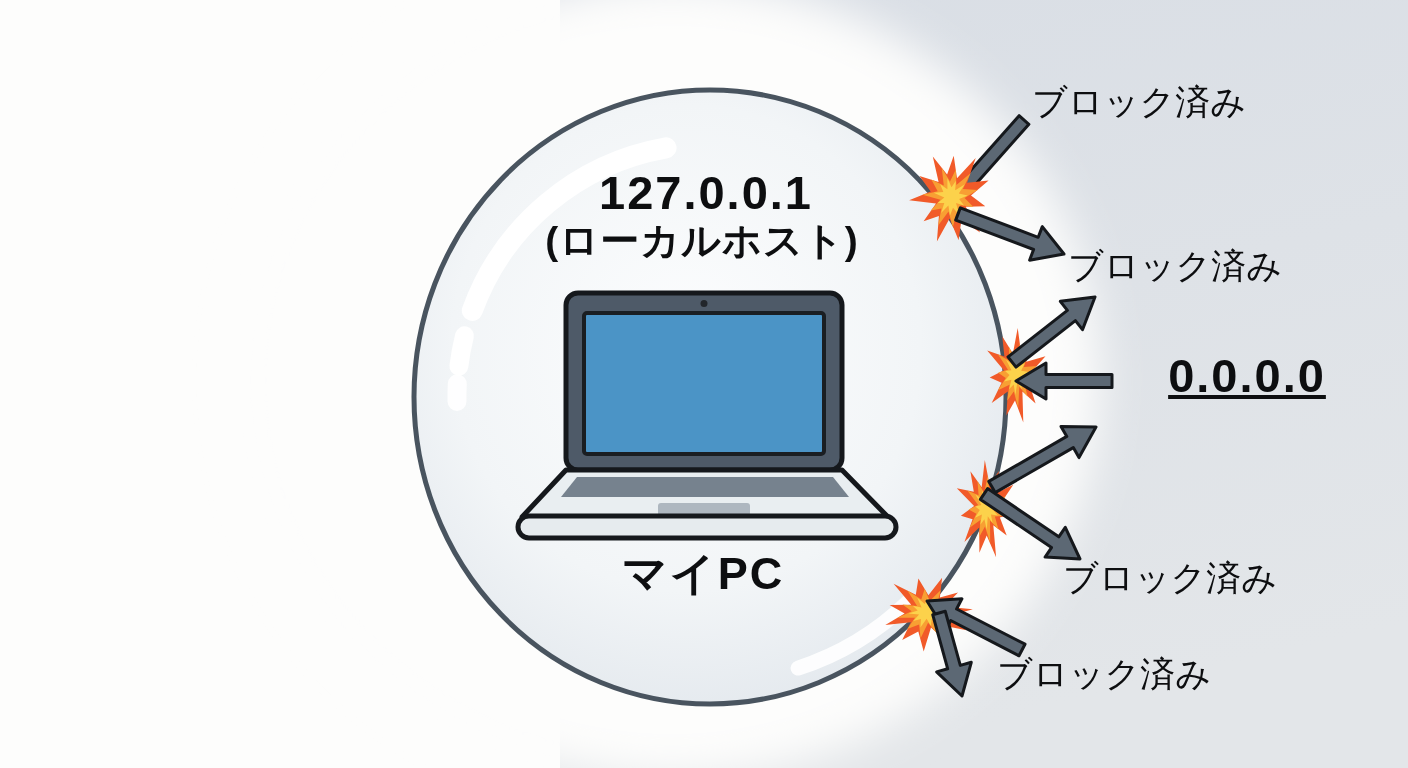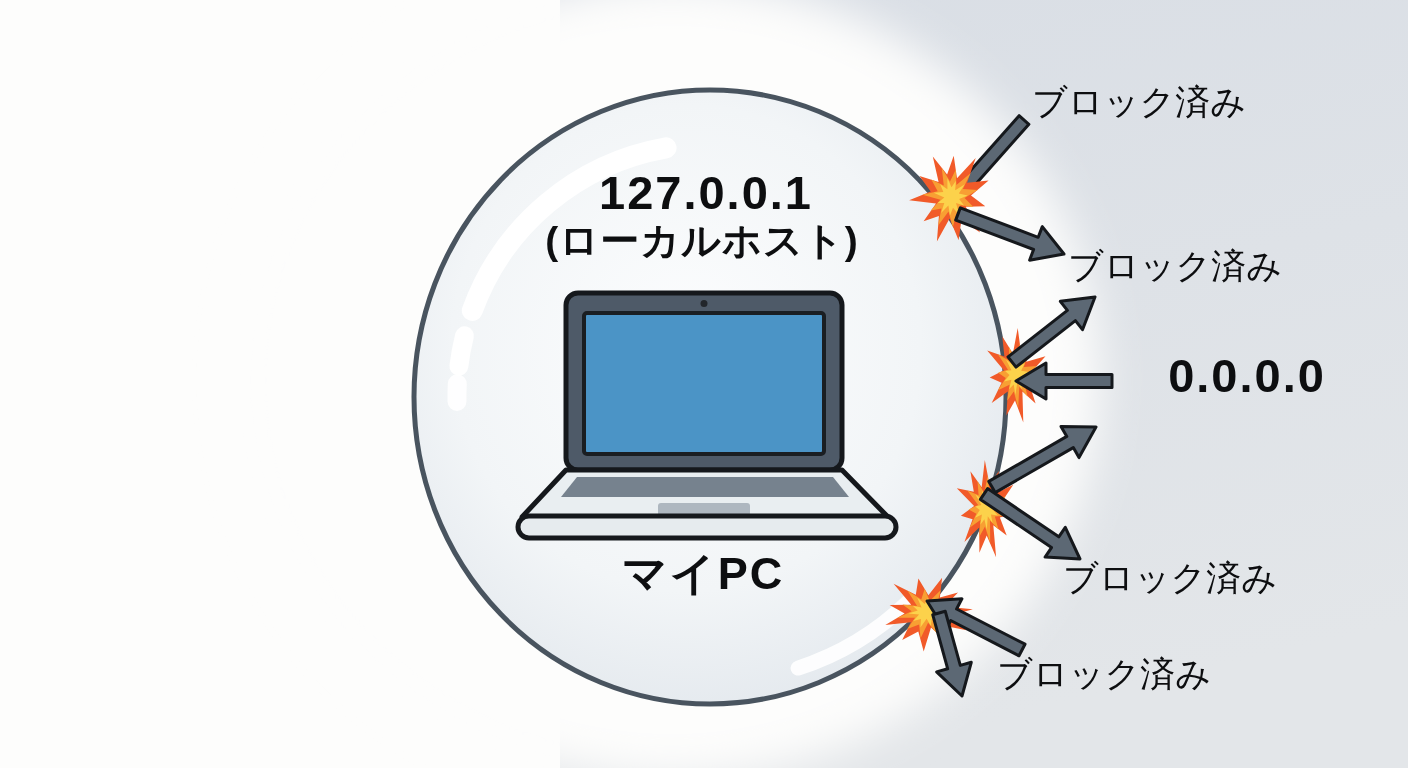--- a/index.html
+++ b/index.html
@@ -112,21 +112,21 @@
         <polygon points="995.2,492.6 1073.3,447.6 1079.0,457.6 1096.0,427.0 1061.0,426.4 1066.8,436.4 988.8,481.4" fill="var(--arrow-fill)" stroke="var(--ink)" stroke-width="3" stroke-linejoin="round"></polygon>
         <polygon points="980.4,499.4 1051.5,547.6 1045.1,557.1 1080.0,559.0 1065.3,527.3 1058.8,536.8 987.6,488.6" fill="var(--arrow-fill)" stroke="var(--ink)" stroke-width="3" stroke-linejoin="round"></polygon>
         <polygon points="1025.0,644.2 956.6,609.0 961.9,598.8 927.0,601.0 945.4,630.7 950.7,620.5 1019.0,655.8" fill="var(--arrow-fill)" stroke="var(--ink)" stroke-width="3" stroke-linejoin="round"></polygon>
         <polygon points="932.7,614.7 947.7,668.8 936.6,671.9 962.0,696.0 971.3,662.3 960.3,665.4 945.3,611.3" fill="var(--arrow-fill)" stroke="var(--ink)" stroke-width="3" stroke-linejoin="round"></polygon>
       </g>
   </svg>
 
   <div class="lbl lbl-ip-local" style="left:706px;top:169px;">127.0.0.1</div>
   <div class="lbl lbl-pc" style="left:703px;top:551px;">マイPC</div>
   <div class="lbl lbl-ip-local-note" style="left:702px;top:221px;">(ローカルホスト)</div>
-  <div class="lbl lbl-ip-global" style="left:1247px;top:352px;">0.0.0.0</div>
+  <div class="lbl lbl-ip-global" style="left:1247px;top:352px;text-decoration:underline;">0.0.0.0</div>
   <div id="blocked-labels">
       <div class="blocked-label" style="left: 1032px; top: 84px;">ブロック済み</div>
       <div class="blocked-label" style="left: 1068px; top: 248px;">ブロック済み</div>
       <div class="blocked-label" style="left: 1063px; top: 560px;">ブロック済み</div>
       <div class="blocked-label" style="left: 997px; top: 656px;">ブロック済み</div>
     </div>
 
 </div>
 
 </body></html>

